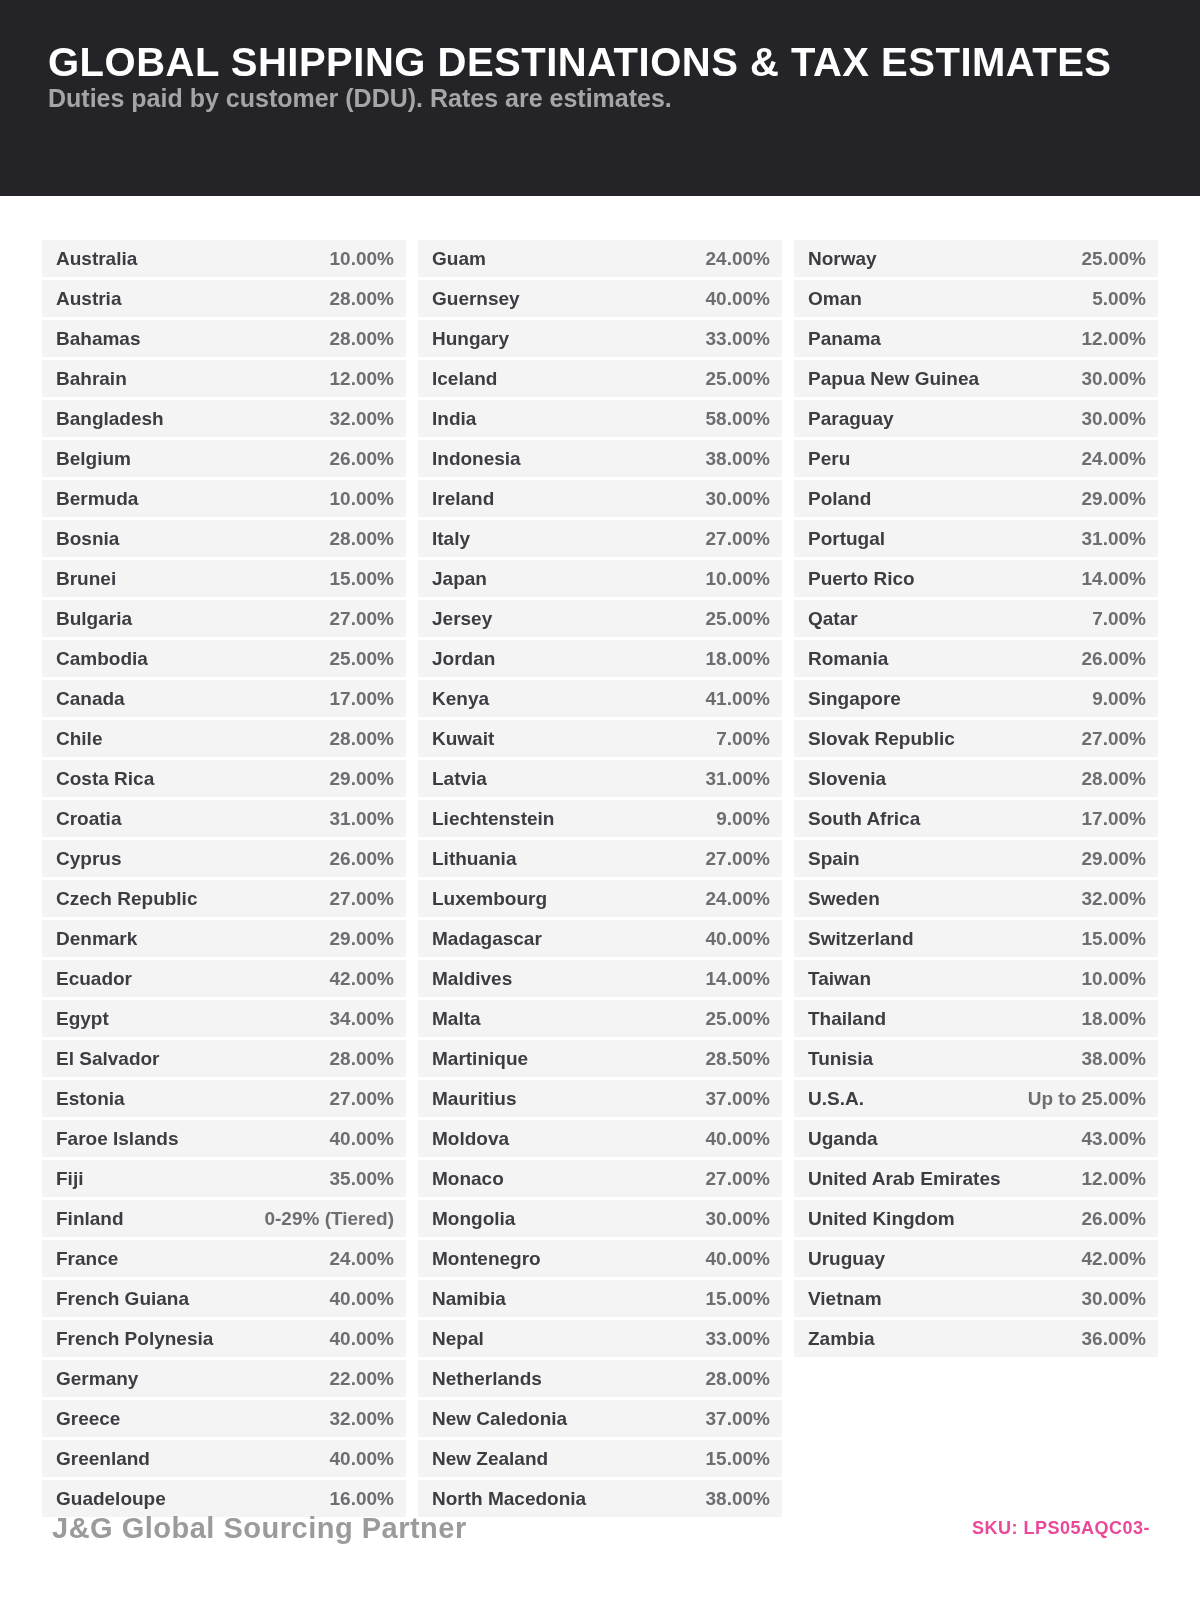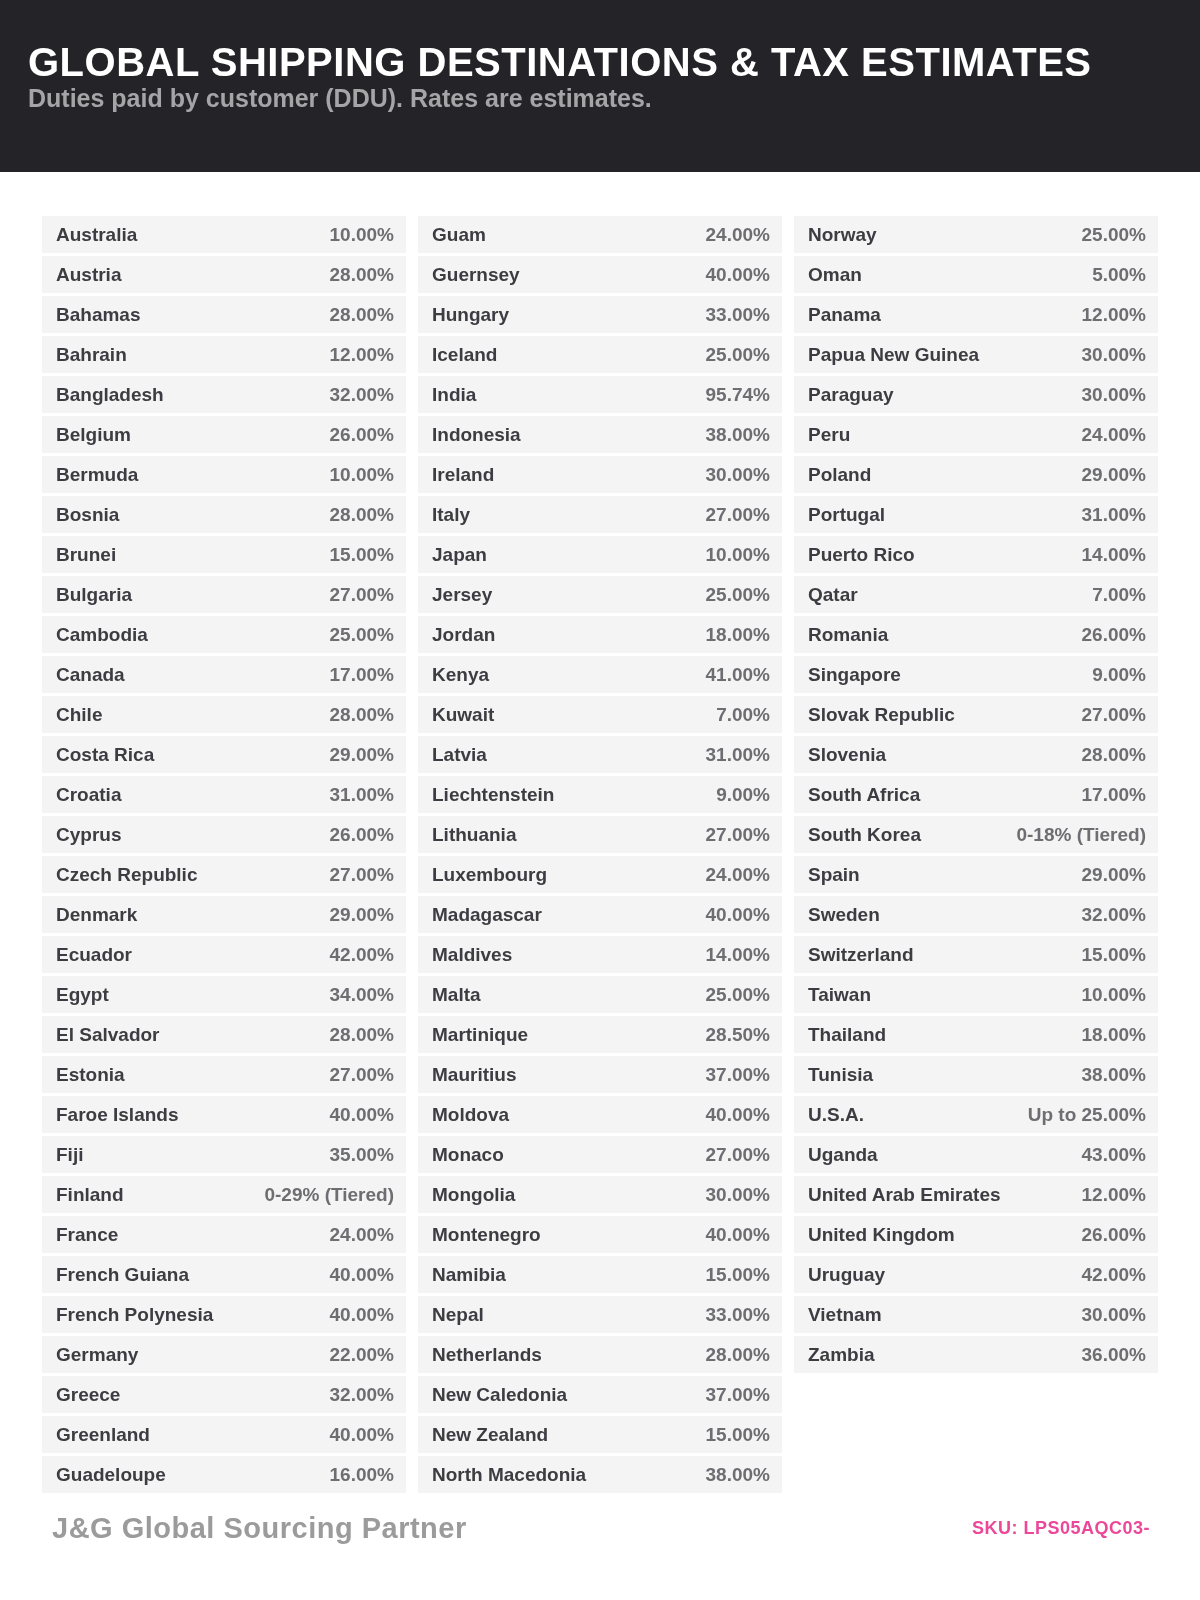--- a/index.html
+++ b/index.html
@@ -7,22 +7,22 @@
   body {
     width: 1200px;
     height: 1600px;
     position: relative;
     background: #ffffff;
     font-family: "Liberation Sans", sans-serif;
     overflow: hidden;
   }
   .header {
     background: #232328;
-    height: 172px;
-    padding: 42px 48px 0 28px;
+    height: 196px;
+    padding: 42px 48px 0 48px;
   }
   .title {
     color: #ffffff;
     font-size: 40px;
     font-weight: bold;
     letter-spacing: 0.5px;
     white-space: nowrap;
     line-height: 1.0;
   }
   .subtitle {
@@ -216,21 +216,21 @@
       <div class="row">
         <span class="country">Hungary</span>
         <span class="rate">33.00%</span>
       </div>
       <div class="row">
         <span class="country">Iceland</span>
         <span class="rate">25.00%</span>
       </div>
       <div class="row">
         <span class="country">India</span>
-        <span class="rate">95.74%</span>
+        <span class="rate">58.00%</span>
       </div>
       <div class="row">
         <span class="country">Indonesia</span>
         <span class="rate">38.00%</span>
       </div>
       <div class="row">
         <span class="country">Ireland</span>
         <span class="rate">30.00%</span>
       </div>
       <div class="row">
@@ -387,24 +387,20 @@
         <span class="country">Slovak Republic</span>
         <span class="rate">27.00%</span>
       </div>
       <div class="row">
         <span class="country">Slovenia</span>
         <span class="rate">28.00%</span>
       </div>
       <div class="row">
         <span class="country">South Africa</span>
         <span class="rate">17.00%</span>
-      </div>
-      <div class="row">
-        <span class="country">South Korea</span>
-        <span class="rate">0-18% (Tiered)</span>
       </div>
       <div class="row">
         <span class="country">Spain</span>
         <span class="rate">29.00%</span>
       </div>
       <div class="row">
         <span class="country">Sweden</span>
         <span class="rate">32.00%</span>
       </div>
       <div class="row">

